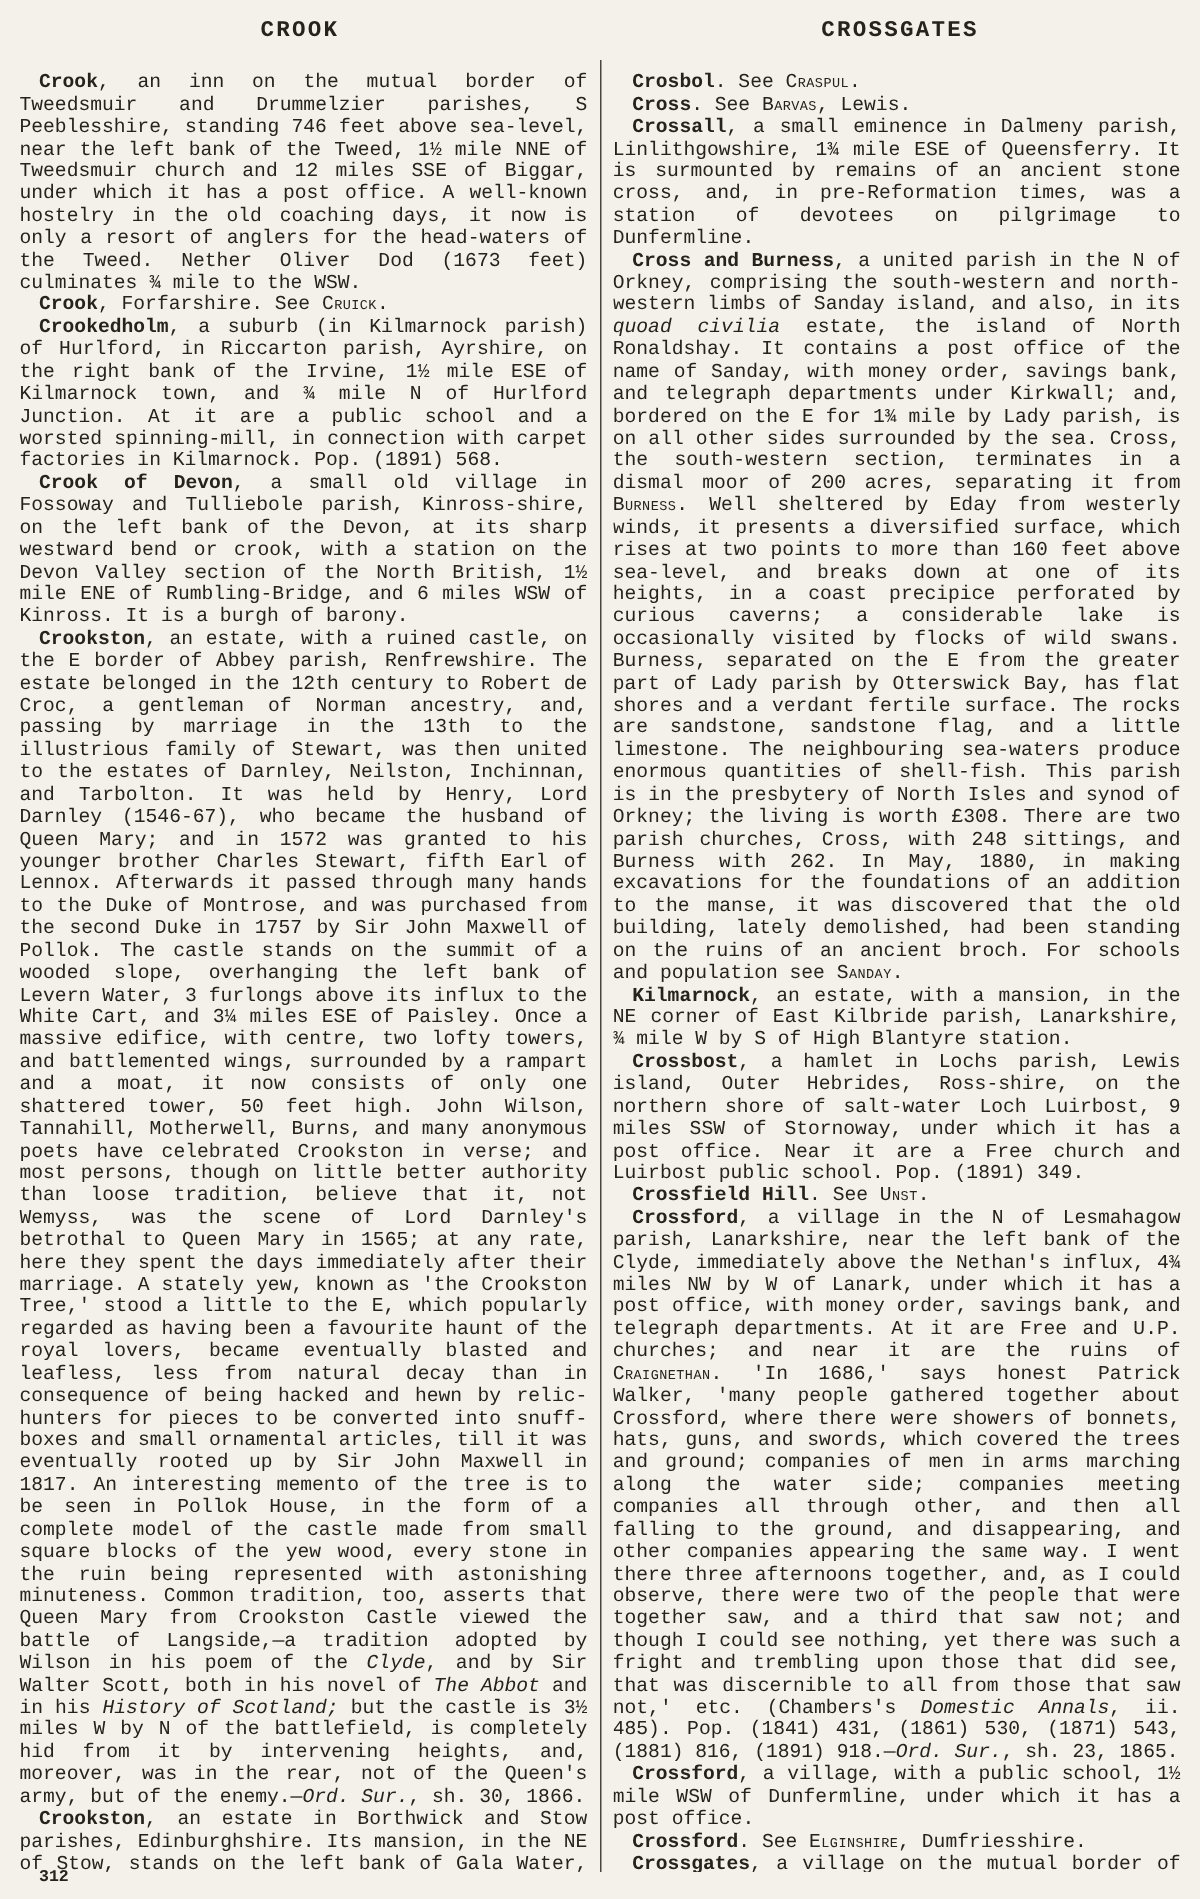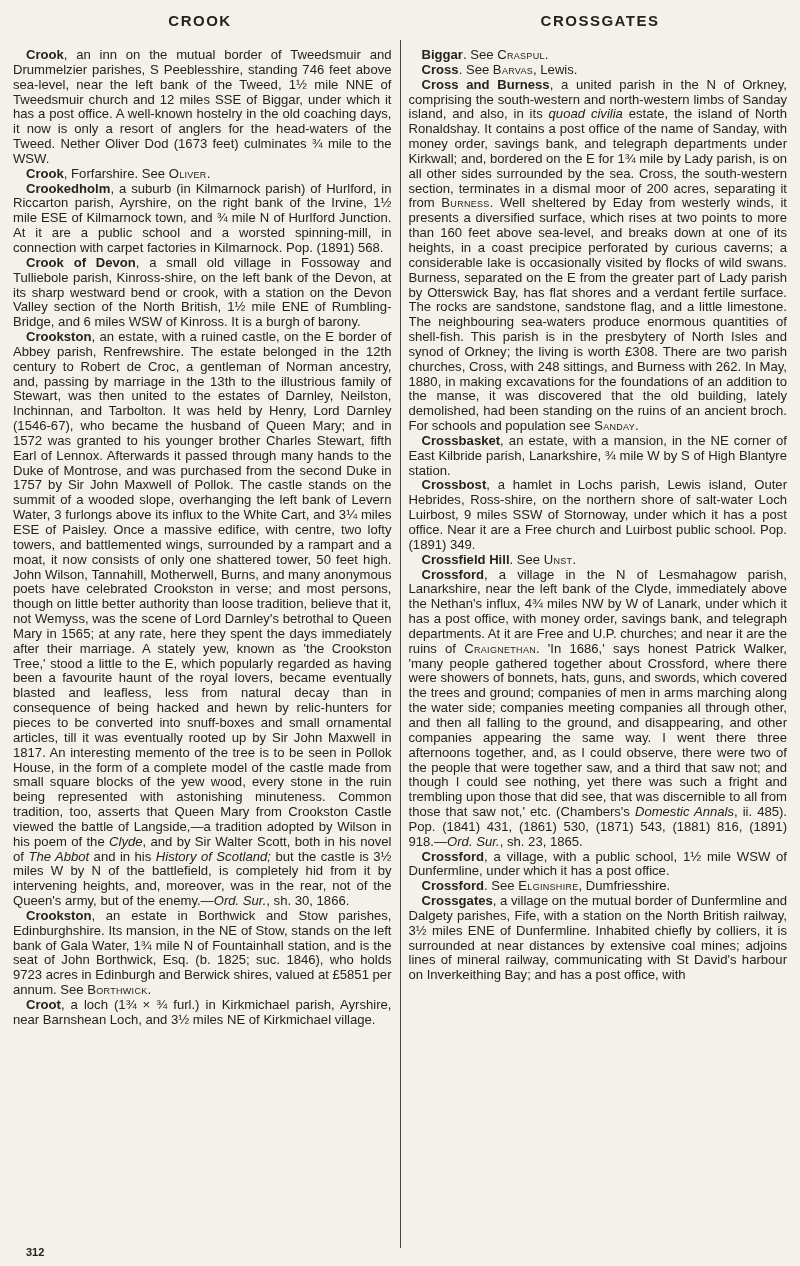--- a/index.html
+++ b/index.html
@@ -1,20 +1,20 @@
 <!DOCTYPE html>
 <html lang="en"><head>
 <meta charset="utf-8">
 <style>
   html,body{margin:0;padding:0;}
   body{background:#d8d5cd;}
   .page{
     width:800px;height:1266px;margin:0 auto;position:relative;
     background:#f3f1ea;color:#26221c;
-    font-family:Liberation Sans, sans-serif;
+    font-family:Liberation Mono, monospace;
     box-sizing:border-box;overflow:hidden;
     box-shadow:0 0 6px rgba(0,0,0,.25);
   }
   .header{display:flex;padding-top:12px;}
   .running-head{
     width:50%;text-align:center;font-weight:bold;
     font-size:15px;letter-spacing:1.5px;
   }
   .columns{display:flex;margin-top:11px;padding:0 13px;align-items:flex-end;}
   .col{
@@ -36,33 +36,34 @@
 <body>
 
 <div class="page">
   <div class="header">
     <div class="running-head">CROOK</div>
     <div class="running-head">CROSSGATES</div>
   </div>
   <div class="columns">
     <div class="col" id="col-left">
         <p class="entry"><b class="term">Crook</b>, an inn on the mutual border of Tweedsmuir and Drummelzier parishes, S Peeblesshire, standing 746 feet above sea-level, near the left bank of the Tweed, 1½ mile NNE of Tweedsmuir church and 12 miles SSE of Biggar, under which it has a post office. A well-known hostelry in the old coaching days, it now is only a resort of anglers for the head-waters of the Tweed. Nether Oliver Dod (1673 feet) culminates ¾ mile to the WSW.</p>
-        <p class="entry"><b class="term">Crook</b>, Forfarshire. See <span class="sc">Oliver</span>.</p>
+        <p class="entry"><b class="term">Crook</b>, Forfarshire. See <span class="sc">Cruick</span>.</p>
         <p class="entry"><b class="term">Crookedholm</b>, a suburb (in Kilmarnock parish) of Hurlford, in Riccarton parish, Ayrshire, on the right bank of the Irvine, 1½ mile ESE of Kilmarnock town, and ¾ mile N of Hurlford Junction. At it are a public school and a worsted spinning-mill, in connection with carpet factories in Kilmarnock. Pop. (1891) 568.</p>
         <p class="entry"><b class="term">Crook of Devon</b>, a small old village in Fossoway and Tulliebole parish, Kinross-shire, on the left bank of the Devon, at its sharp westward bend or crook, with a station on the Devon Valley section of the North British, 1½ mile ENE of Rumbling-Bridge, and 6 miles WSW of Kinross. It is a burgh of barony.</p>
         <p class="entry"><b class="term">Crookston</b>, an estate, with a ruined castle, on the E border of Abbey parish, Renfrewshire. The estate belonged in the 12th century to Robert de Croc, a gentleman of Norman ancestry, and, passing by marriage in the 13th to the illustrious family of Stewart, was then united to the estates of Darnley, Neilston, Inchinnan, and Tarbolton. It was held by Henry, Lord Darnley (1546-67), who became the husband of Queen Mary; and in 1572 was granted to his younger brother Charles Stewart, fifth Earl of Lennox. Afterwards it passed through many hands to the Duke of Montrose, and was purchased from the second Duke in 1757 by Sir John Maxwell of Pollok. The castle stands on the summit of a wooded slope, overhanging the left bank of Levern Water, 3 furlongs above its influx to the White Cart, and 3¼ miles ESE of Paisley. Once a massive edifice, with centre, two lofty towers, and battlemented wings, surrounded by a rampart and a moat, it now consists of only one shattered tower, 50 feet high. John Wilson, Tannahill, Motherwell, Burns, and many anonymous poets have celebrated Crookston in verse; and most persons, though on little better authority than loose tradition, believe that it, not Wemyss, was the scene of Lord Darnley's betrothal to Queen Mary in 1565; at any rate, here they spent the days immediately after their marriage. A stately yew, known as 'the Crookston Tree,' stood a little to the E, which popularly regarded as having been a favourite haunt of the royal lovers, became eventually blasted and leafless, less from natural decay than in consequence of being hacked and hewn by relic-hunters for pieces to be converted into snuff-boxes and small ornamental articles, till it was eventually rooted up by Sir John Maxwell in 1817. An interesting memento of the tree is to be seen in Pollok House, in the form of a complete model of the castle made from small square blocks of the yew wood, every stone in the ruin being represented with astonishing minuteness. Common tradition, too, asserts that Queen Mary from Crookston Castle viewed the battle of Langside,—a tradition adopted by Wilson in his poem of the <i>Clyde</i>, and by Sir Walter Scott, both in his novel of <i>The Abbot</i> and in his <i>History of Scotland;</i> but the castle is 3½ miles W by N of the battlefield, is completely hid from it by intervening heights, and, moreover, was in the rear, not of the Queen's army, but of the enemy.—<i>Ord. Sur.</i>, sh. 30, 1866.</p>
         <p class="entry"><b class="term">Crookston</b>, an estate in Borthwick and Stow parishes, Edinburghshire. Its mansion, in the NE of Stow, stands on the left bank of Gala Water, 1¾ mile N of Fountainhall station, and is the seat of John Borthwick, Esq. (b. 1825; suc. 1846), who holds 9723 acres in Edinburgh and Berwick shires, valued at £5851 per annum. See <span class="sc">Borthwick</span>.</p>
         <p class="entry"><b class="term">Croot</b>, a loch (1¾ × ¾ furl.) in Kirkmichael parish, Ayrshire, near Barnshean Loch, and 3½ miles NE of Kirkmichael village.</p>
       </div>
     <div class="rule"></div>
     <div class="col" id="col-right">
-        <p class="entry"><b class="term">Biggar</b>. See <span class="sc">Craspul</span>.</p>
+        <p class="entry"><b class="term">Crosbol</b>. See <span class="sc">Craspul</span>.</p>
         <p class="entry"><b class="term">Cross</b>. See <span class="sc">Barvas</span>, Lewis.</p>
+        <p class="entry"><b class="term">Crossall</b>, a small eminence in Dalmeny parish, Linlithgowshire, 1¾ mile ESE of Queensferry. It is surmounted by remains of an ancient stone cross, and, in pre-Reformation times, was a station of devotees on pilgrimage to Dunfermline.</p>
         <p class="entry"><b class="term">Cross and Burness</b>, a united parish in the N of Orkney, comprising the south-western and north-western limbs of Sanday island, and also, in its <i>quoad civilia</i> estate, the island of North Ronaldshay. It contains a post office of the name of Sanday, with money order, savings bank, and telegraph departments under Kirkwall; and, bordered on the E for 1¾ mile by Lady parish, is on all other sides surrounded by the sea. Cross, the south-western section, terminates in a dismal moor of 200 acres, separating it from <span class="sc">Burness</span>. Well sheltered by Eday from westerly winds, it presents a diversified surface, which rises at two points to more than 160 feet above sea-level, and breaks down at one of its heights, in a coast precipice perforated by curious caverns; a considerable lake is occasionally visited by flocks of wild swans. Burness, separated on the E from the greater part of Lady parish by Otterswick Bay, has flat shores and a verdant fertile surface. The rocks are sandstone, sandstone flag, and a little limestone. The neighbouring sea-waters produce enormous quantities of shell-fish. This parish is in the presbytery of North Isles and synod of Orkney; the living is worth £308. There are two parish churches, Cross, with 248 sittings, and Burness with 262. In May, 1880, in making excavations for the foundations of an addition to the manse, it was discovered that the old building, lately demolished, had been standing on the ruins of an ancient broch. For schools and population see <span class="sc">Sanday</span>.</p>
-        <p class="entry"><b class="term">Crossbasket</b>, an estate, with a mansion, in the NE corner of East Kilbride parish, Lanarkshire, ¾ mile W by S of High Blantyre station.</p>
+        <p class="entry"><b class="term">Kilmarnock</b>, an estate, with a mansion, in the NE corner of East Kilbride parish, Lanarkshire, ¾ mile W by S of High Blantyre station.</p>
         <p class="entry"><b class="term">Crossbost</b>, a hamlet in Lochs parish, Lewis island, Outer Hebrides, Ross-shire, on the northern shore of salt-water Loch Luirbost, 9 miles SSW of Stornoway, under which it has a post office. Near it are a Free church and Luirbost public school. Pop. (1891) 349.</p>
         <p class="entry"><b class="term">Crossfield Hill</b>. See <span class="sc">Unst</span>.</p>
         <p class="entry"><b class="term">Crossford</b>, a village in the N of Lesmahagow parish, Lanarkshire, near the left bank of the Clyde, immediately above the Nethan's influx, 4¾ miles NW by W of Lanark, under which it has a post office, with money order, savings bank, and telegraph departments. At it are Free and U.P. churches; and near it are the ruins of <span class="sc">Craignethan</span>. 'In 1686,' says honest Patrick Walker, 'many people gathered together about Crossford, where there were showers of bonnets, hats, guns, and swords, which covered the trees and ground; companies of men in arms marching along the water side; companies meeting companies all through other, and then all falling to the ground, and disappearing, and other companies appearing the same way. I went there three afternoons together, and, as I could observe, there were two of the people that were together saw, and a third that saw not; and though I could see nothing, yet there was such a fright and trembling upon those that did see, that was discernible to all from those that saw not,' etc. (Chambers's <i>Domestic Annals</i>, ii. 485). Pop. (1841) 431, (1861) 530, (1871) 543, (1881) 816, (1891) 918.—<i>Ord. Sur.</i>, sh. 23, 1865.</p>
         <p class="entry"><b class="term">Crossford</b>, a village, with a public school, 1½ mile WSW of Dunfermline, under which it has a post office.</p>
         <p class="entry"><b class="term">Crossford</b>. See <span class="sc">Elginshire</span>, Dumfriesshire.</p>
         <p class="entry"><b class="term">Crossgates</b>, a village on the mutual border of Dunfermline and Dalgety parishes, Fife, with a station on the North British railway, 3½ miles ENE of Dunfermline. Inhabited chiefly by colliers, it is surrounded at near distances by extensive coal mines; adjoins lines of mineral railway, communicating with St David's harbour on Inverkeithing Bay; and has a post office, with</p>
       </div>
   </div>
   <div class="folio">312</div>
 </div>

